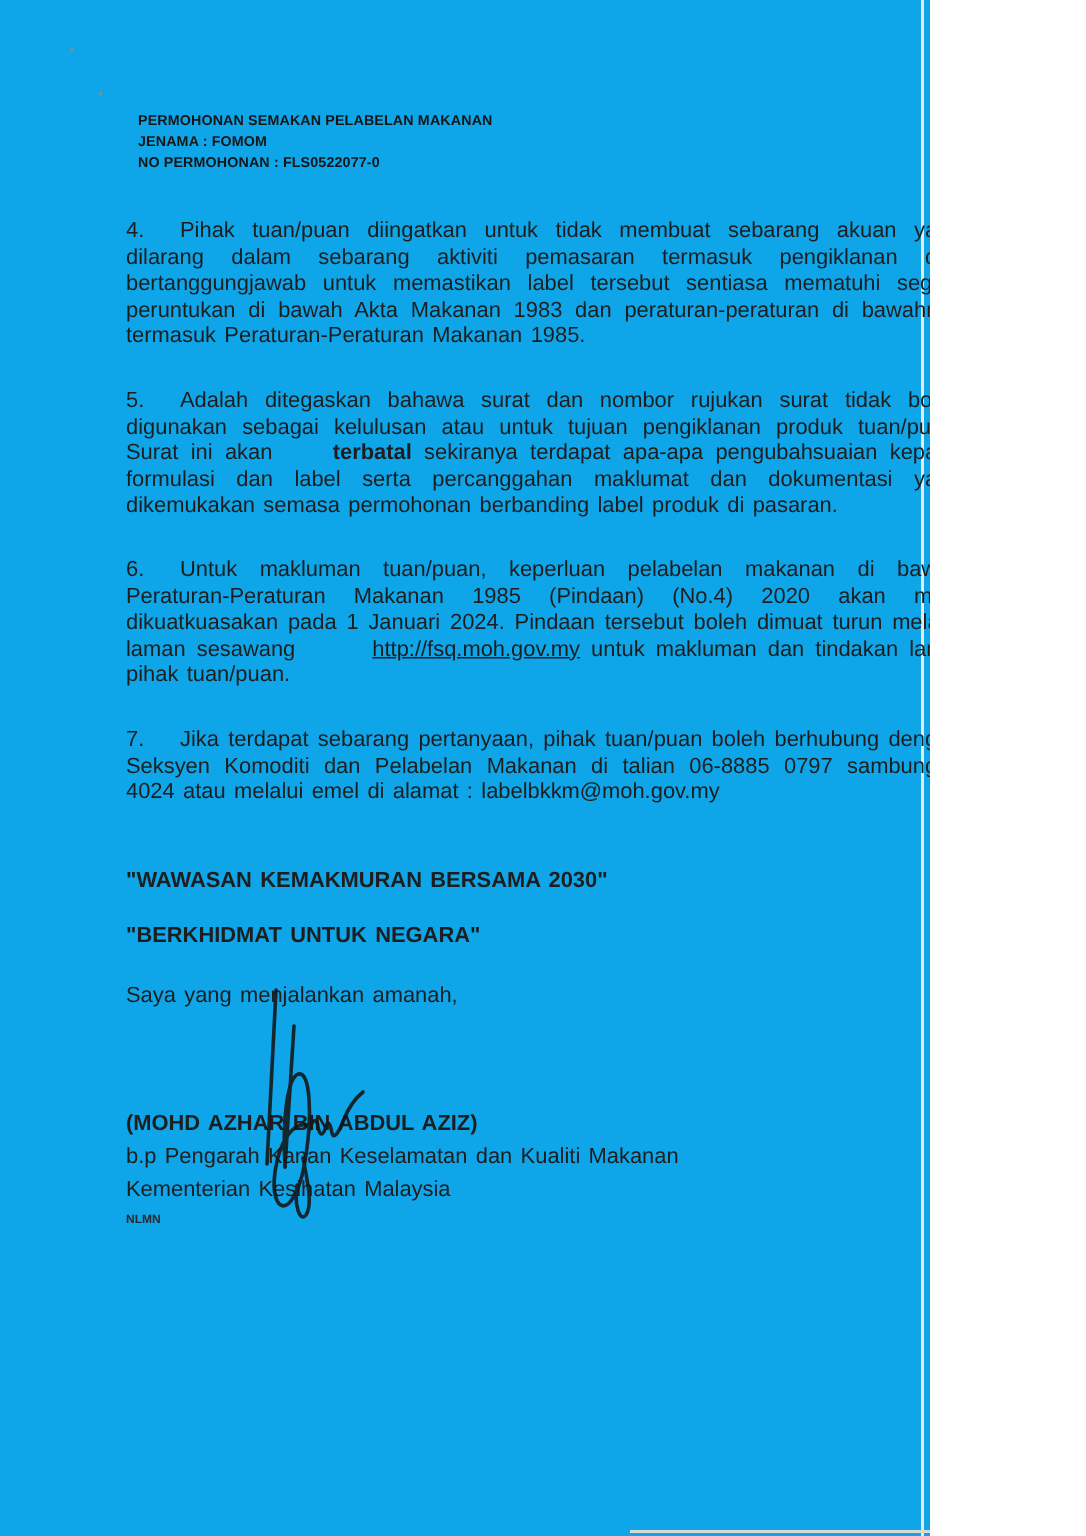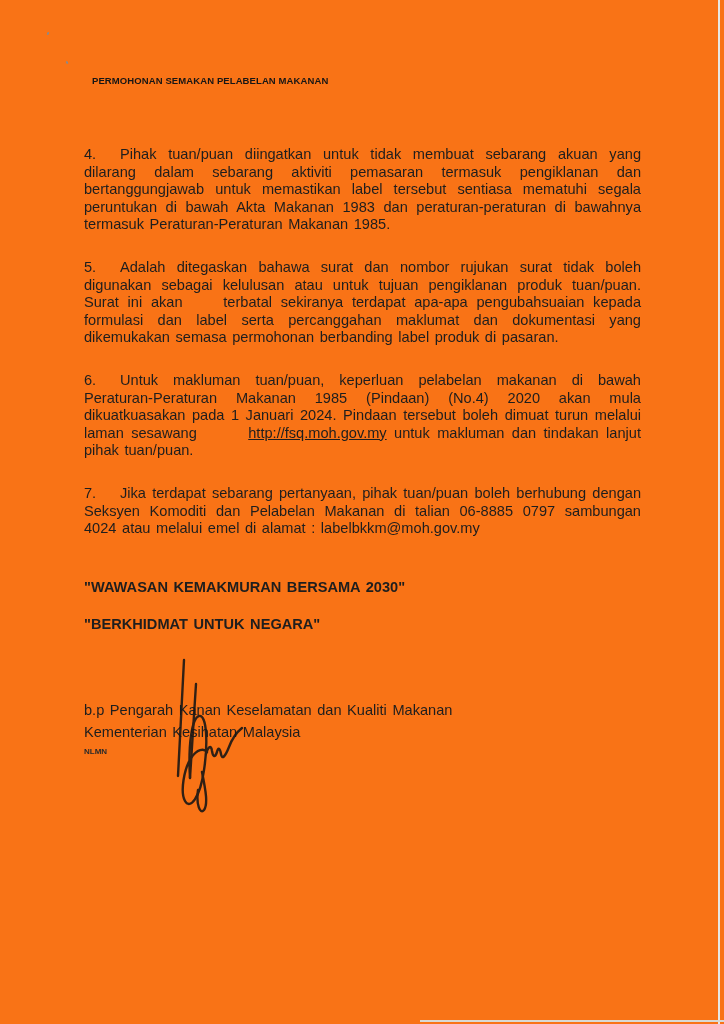--- a/index.html
+++ b/index.html
@@ -1,20 +1,20 @@
 <!DOCTYPE html>
 <html><head>
 <meta charset="utf-8">
 <style>
   html, body { margin: 0; padding: 0; background: #ffffff; }
   .page {
     position: relative;
-    width: 724px;
+    width: 620px;
     height: 1024px;
-    background: #f97316;
+    background: #0ea5e9;
     overflow: hidden;
     font-family: "Liberation Sans", sans-serif;
     color: #1e1e1e;
   }
   
   .edge-right {
     position: absolute; top: 0; bottom: 0; right: 4px; width: 2px;
     background: #e7e7e3;
   }
   .edge-bottom {
@@ -29,21 +29,21 @@
     position: absolute; left: 92px; top: 74px;
     font-size: 9.5px; font-weight: 700; line-height: 14px;
     letter-spacing: 0.1px; color: #161616;
   }
   .letter-body {
     position: absolute; left: 84px; top: 146px; width: 557px;
     font-size: 14.6px; line-height: 17.6px; word-spacing: 1.5px;
   }
   .para { margin: 0 0 25px 0; text-align: justify; }
   .num { display: inline-block; width: 36px; }
-  .bold { font-weight: 400; margin-left: 32px; }
+  .bold { font-weight: 700; margin-left: 32px; }
   .url { color: inherit; text-decoration: underline; margin-left: 44px; }
   .thanks { margin: 0 0 0 0; }
   .slogan { font-weight: 700; margin: 41px 0 0 0; }
   .slogan2 { font-weight: 700; margin: 20px 0 0 0; }
   .signoff { margin: 22px 0 0 0; }
   .signatory { margin: 65px 0 0 0; line-height: 22px; }
   .signatory .name { font-weight: 700; }
   .initials { font-size: 8px; font-weight: 700; line-height: 10px; margin-top: 4px; color: #2a2a2a; }
   .signature-wrap {
     position: absolute; left: 164px; top: 652px; width: 100px; height: 165px;
@@ -56,39 +56,43 @@
 
 <div class="page">
 
   <div class="speck s1"></div>
   <div class="speck s2"></div>
   <div class="edge-right"></div>
   <div class="edge-bottom"></div>
 
   <header class="letter-header">
     <div>PERMOHONAN SEMAKAN PELABELAN MAKANAN</div>
+    <div>JENAMA : FOMOM</div>
+    <div>NO PERMOHONAN : FLS0522077-0</div>
   </header>
 
   <main class="letter-body">
 
     <p class="para"><span class="num">4.</span><span>Pihak tuan/puan diingatkan untuk tidak membuat sebarang akuan yang dilarang dalam sebarang aktiviti pemasaran termasuk pengiklanan dan bertanggungjawab untuk memastikan label tersebut sentiasa mematuhi segala peruntukan di bawah Akta Makanan 1983 dan peraturan-peraturan di bawahnya termasuk Peraturan-Peraturan Makanan 1985.</span></p>
 
     <p class="para"><span class="num">5.</span><span>Adalah ditegaskan bahawa surat dan nombor rujukan surat tidak boleh digunakan sebagai kelulusan atau untuk tujuan pengiklanan produk tuan/puan. Surat ini akan </span><span class="bold">terbatal</span><span> sekiranya terdapat apa-apa pengubahsuaian kepada formulasi dan label serta percanggahan maklumat dan dokumentasi yang dikemukakan semasa permohonan berbanding label produk di pasaran.</span></p>
 
     <p class="para"><span class="num">6.</span><span>Untuk makluman tuan/puan, keperluan pelabelan makanan di bawah Peraturan-Peraturan Makanan 1985 (Pindaan) (No.4) 2020 akan mula dikuatkuasakan pada 1 Januari 2024. Pindaan tersebut boleh dimuat turun melalui laman sesawang </span><span class="url">http://fsq.moh.gov.my</span><span> untuk makluman dan tindakan lanjut pihak tuan/puan.</span></p>
 
     <p class="para"><span class="num">7.</span><span>Jika terdapat sebarang pertanyaan, pihak tuan/puan boleh berhubung dengan Seksyen Komoditi dan Pelabelan Makanan di talian 06-8885 0797 sambungan 4024 atau melalui emel di alamat : </span><span>labelbkkm@moh.gov.my</span></p>
 
 
     <p class="slogan">"WAWASAN KEMAKMURAN BERSAMA 2030"</p>
 
     <p class="slogan2">"BERKHIDMAT UNTUK NEGARA"</p>
 
+    <p class="signoff">Saya yang menjalankan amanah,</p>
 
     <div class="signatory">
+      <div class="name">(MOHD AZHAR BIN ABDUL AZIZ)</div>
       <div>b.p Pengarah Kanan Keselamatan dan Kualiti Makanan</div>
       <div>Kementerian Kesihatan Malaysia</div>
       <div class="initials">NLMN</div>
     </div>
 
   </main>
 
   <div class="signature-wrap">
     <svg viewBox="0 0 100 165" xmlns="http://www.w3.org/2000/svg">
       <g fill="none" stroke="#151515" stroke-width="2.4" stroke-linecap="round" stroke-linejoin="round" opacity="0.88">

